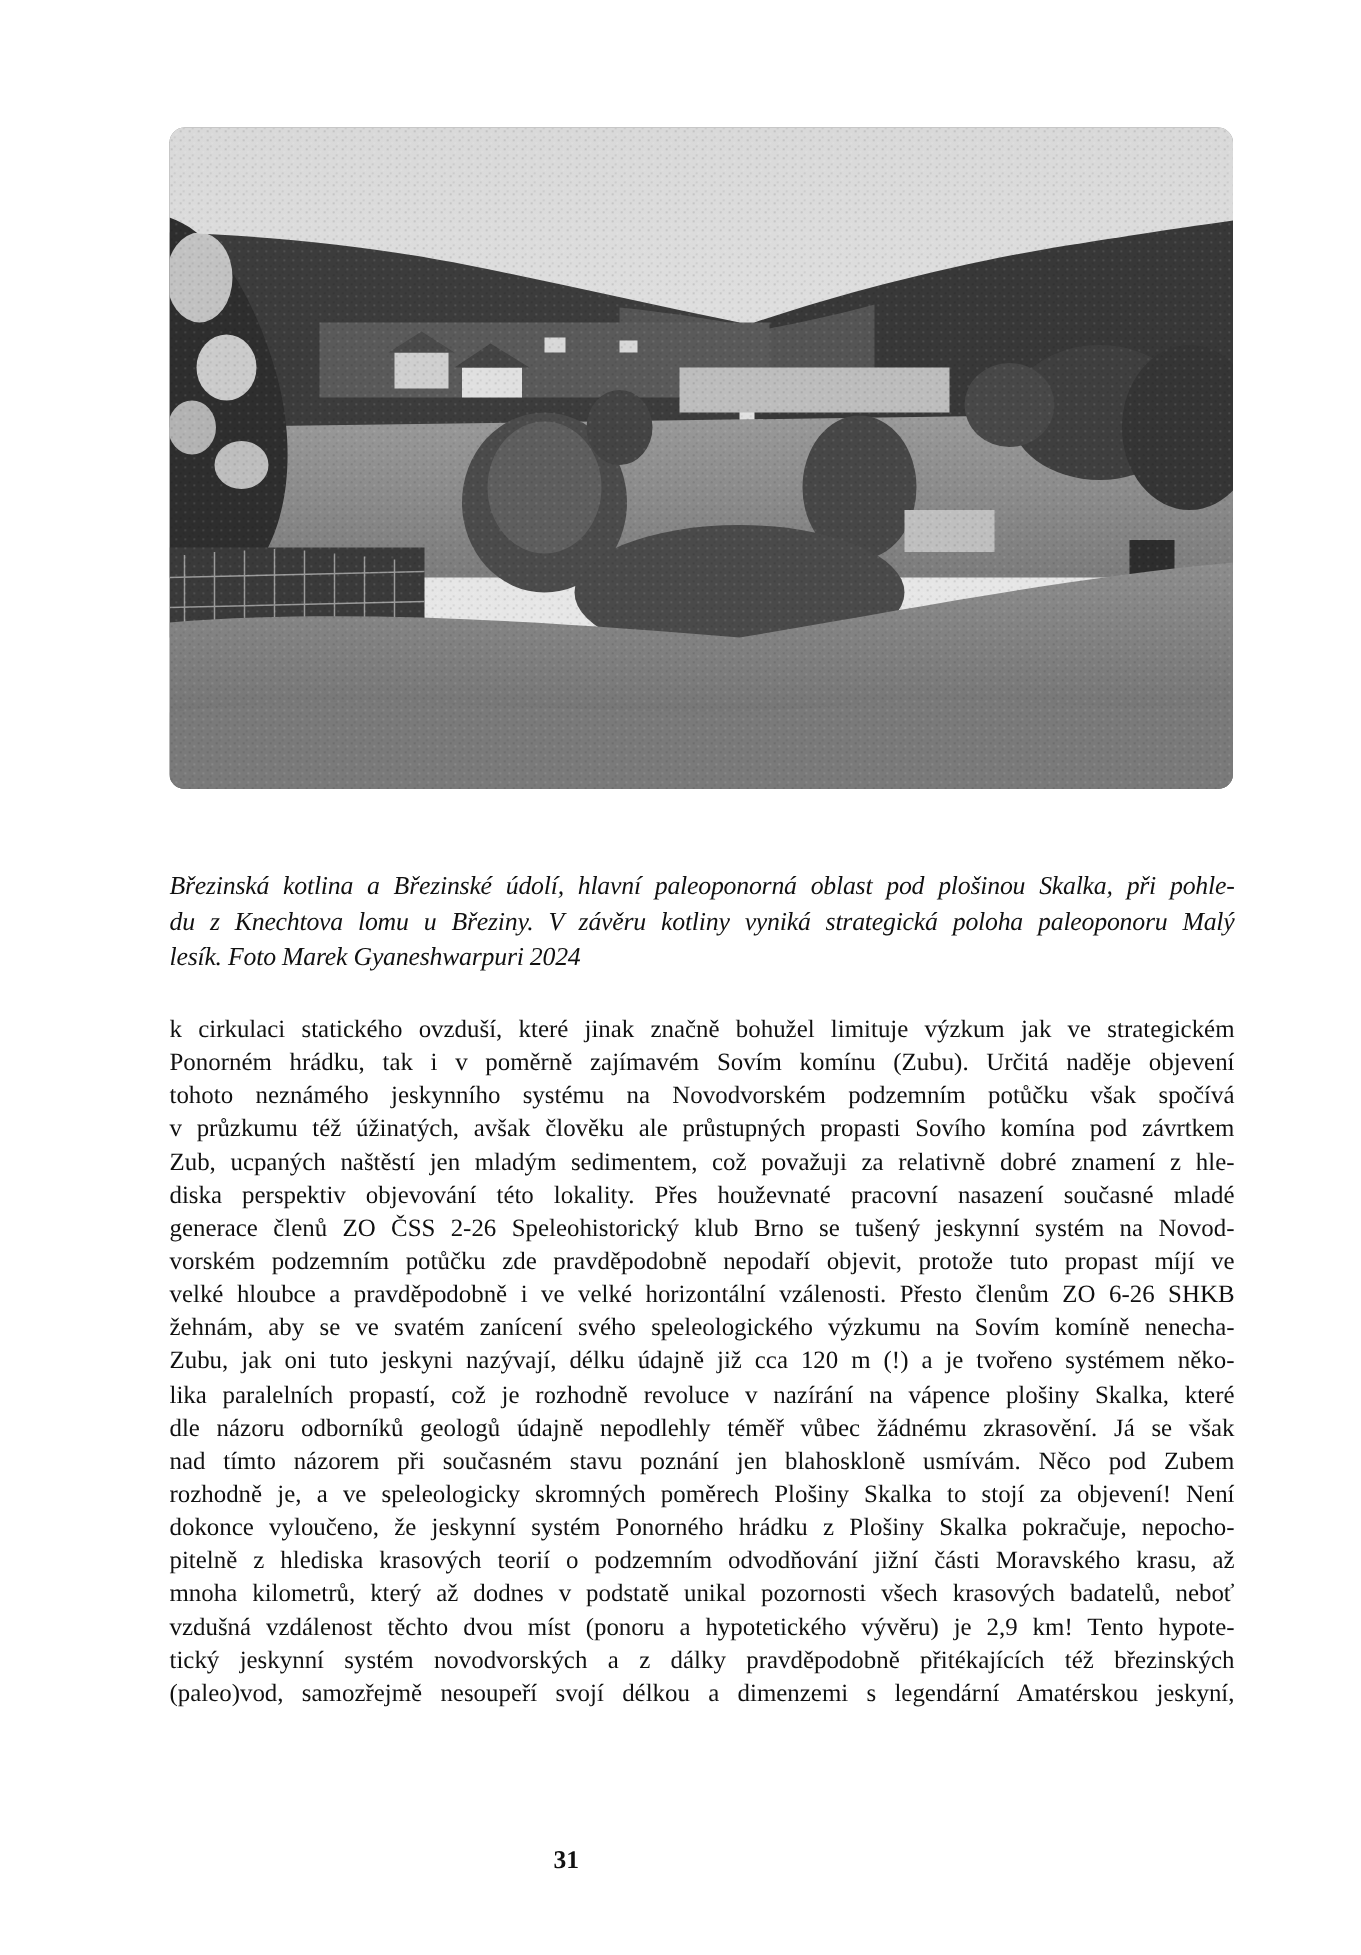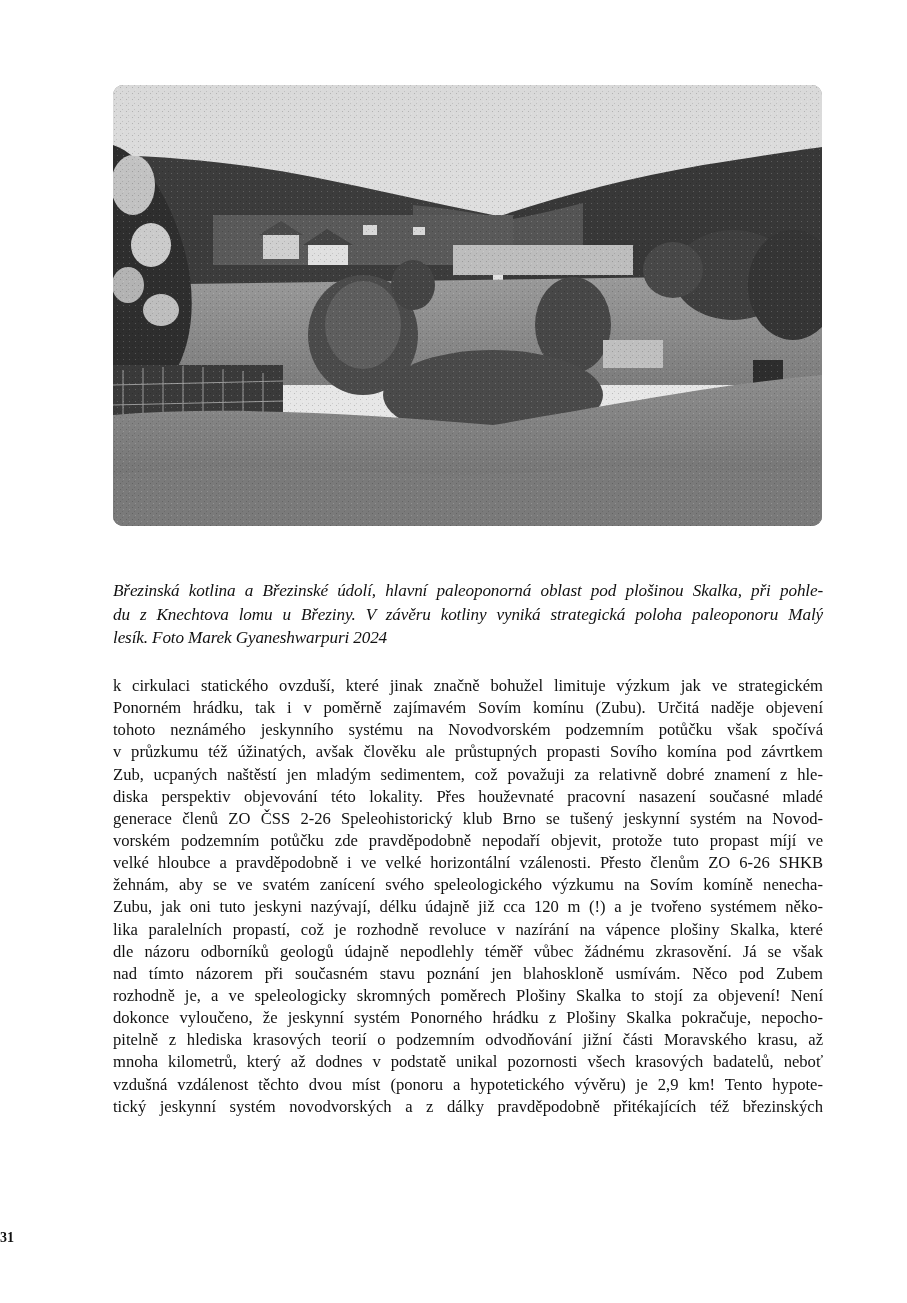--- a/index.html
+++ b/index.html
@@ -16,22 +16,22 @@
     margin-top: 28px;
   }
   .caption .line { display: block; text-align: justify; text-align-last: justify; white-space: nowrap; }
   .caption .line.last { text-align-last: left; }
   .body-text {
     position: absolute; left: 113px; top: 675px; width: 710px;
     font-size: 16.6px; line-height: 22.15px;
   }
   .body-text .line { display: block; text-align: justify; text-align-last: justify; white-space: nowrap; height: 22.15px; overflow: visible; }
   .page-number {
-    position: absolute; left: 0; width: 755px; top: 1230px; text-align: left;
-    font-weight: bold; font-size: 14px;
+    position: absolute; left: 0; width: 755px; top: 1230px; text-align: center;
+    font-weight: bold; font-size: 17px;
   }
 </style>
 </head>
 <body>
 
 <div class="photo" role="img" aria-label="Black-and-white landscape photograph of a valley with forested hills, a village with houses on the left, meadows, shrubs and a flowering tree in the foreground">
   <svg viewBox="0 0 709 441" preserveAspectRatio="none">
     <defs>
       <linearGradient id="sky" x1="0" y1="0" x2="0" y2="1">
         <stop offset="0" stop-color="#d9d9d9"></stop>
@@ -134,15 +134,16 @@
   <span class="line">Zubu, jak oni tuto jeskyni nazývají, délku údajně již cca 120 m (!) a je tvořeno systémem něko-</span>
   <span class="line">lika paralelních propastí, což je rozhodně revoluce v nazírání na vápence plošiny Skalka, které</span>
   <span class="line">dle názoru odborníků geologů údajně nepodlehly téměř vůbec žádnému zkrasovění. Já se však</span>
   <span class="line">nad tímto názorem při současném stavu poznání jen blahoskloně usmívám. Něco pod Zubem</span>
   <span class="line">rozhodně je, a ve speleologicky skromných poměrech Plošiny Skalka to stojí za objevení! Není</span>
   <span class="line">dokonce vyloučeno, že jeskynní systém Ponorného hrádku z Plošiny Skalka pokračuje, nepocho-</span>
   <span class="line">pitelně z hlediska krasových teorií o podzemním odvodňování jižní části Moravského krasu, až</span>
   <span class="line">mnoha kilometrů, který až dodnes v podstatě unikal pozornosti všech krasových badatelů, neboť</span>
   <span class="line">vzdušná vzdálenost těchto dvou míst (ponoru a hypotetického vývěru) je 2,9 km! Tento hypote-</span>
   <span class="line">tický jeskynní systém novodvorských a z dálky pravděpodobně přitékajících též březinských</span>
+  <span class="line">(paleo)vod, samozřejmě nesoupeří svojí délkou a dimenzemi s legendární Amatérskou jeskyní,</span>
 </div>
 
 <div class="page-number">31</div>
 
 </body></html>

